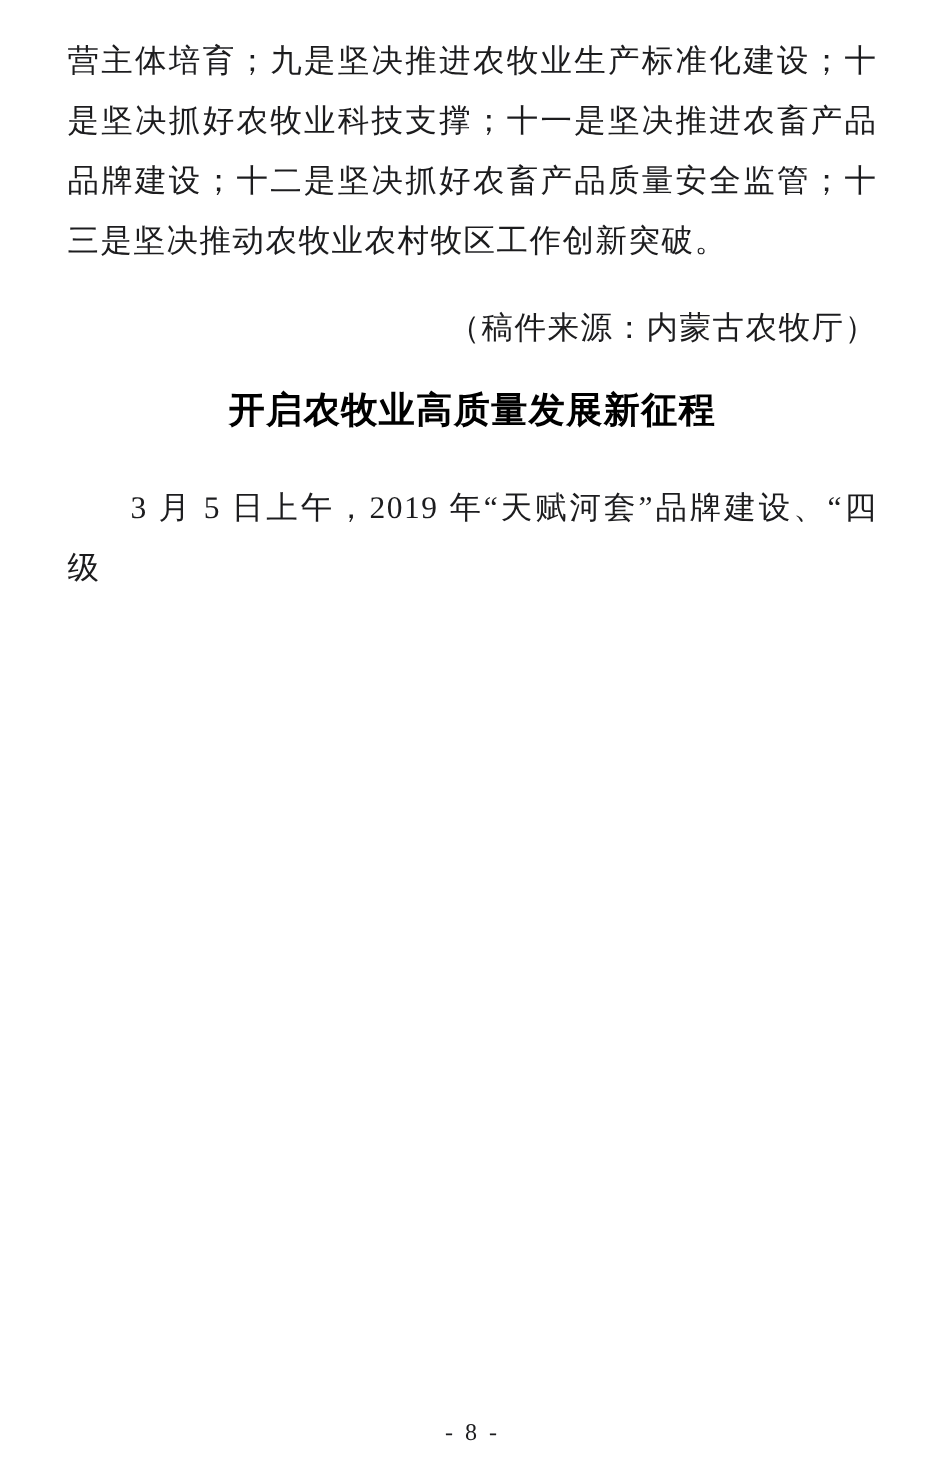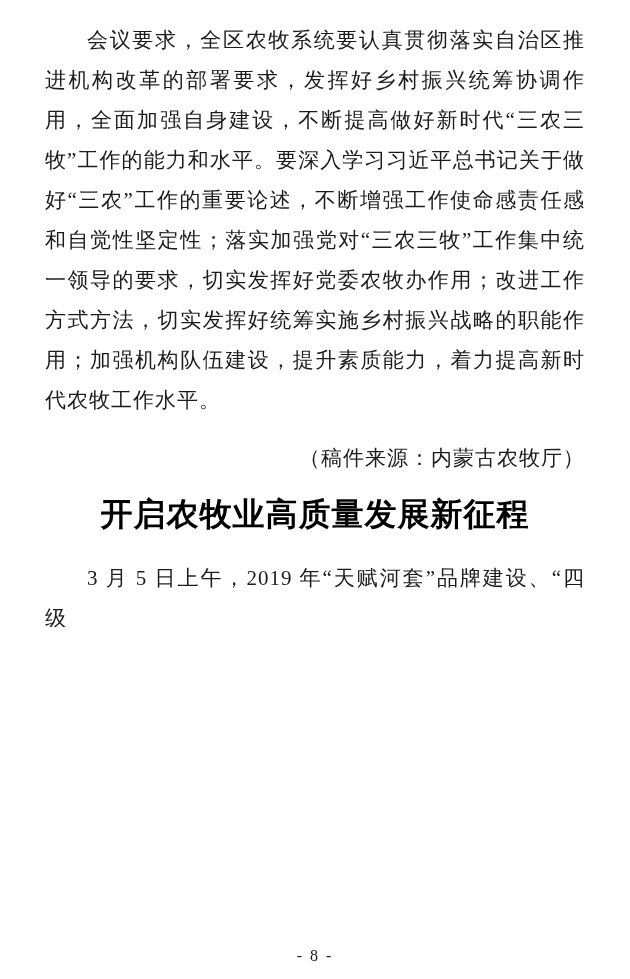--- a/index.html
+++ b/index.html
@@ -43,21 +43,21 @@
     margin: 48px 0 0 0;
     font-size: 30px;
     line-height: 42px;
     font-weight: bold;
     text-align: center;
     letter-spacing: 2px;
     color: #000000;
   }
   .article-title-2 {
     margin: 16px 0 0 0;
-    font-size: 32px;
+    font-size: 24px;
     line-height: 40px;
     font-weight: bold;
     text-align: center;
     letter-spacing: 1px;
     color: #000000;
   }
   .lead-par {
     margin: 24px 0 0 0;
     font-size: 21px;
     line-height: 40px;
@@ -76,22 +76,22 @@
     font-size: 16px;
     letter-spacing: 2px;
     color: #1c1c1e;
   }
 </style>
 </head>
 <body>
 
 <div class="page">
 
+  <p class="body-par">营主体培育；九是坚决推进农牧业生产标准化建设；十是坚决抓好农牧业科技支撑；十一是坚决推进农畜产品品牌建设；十二是坚决抓好农畜产品质量安全监管；十三是坚决推动农牧业农村牧区工作创新突破。</p>
 
-  <p class="body-par indent">会议要求，全区农牧系统要认真贯彻落实自治区推进机构改革的部署要求，发挥好乡村振兴统筹协调作用，全面加强自身建设，不断提高做好新时代“三农三牧”工作的能力和水平。要深入学习习近平总书记关于做好“三农”工作的重要论述，不断增强工作使命感责任感和自觉性坚定性；落实加强党对“三农三牧”工作集中统一领导的要求，切实发挥好党委农牧办作用；改进工作方式方法，切实发挥好统筹实施乡村振兴战略的职能作用；加强机构队伍建设，提升素质能力，着力提高新时代农牧工作水平。</p>
 
 
   <p class="source-line">（稿件来源：内蒙古农牧厅）</p>
 
 
   <h2 class="article-title-2">开启农牧业高质量发展新征程</h2>
 
   <p class="lead-par">3 月 5 日上午，2019 年“天赋河套”品牌建设、“四级</p>
 
   <div class="page-footer">- 8 -</div>

